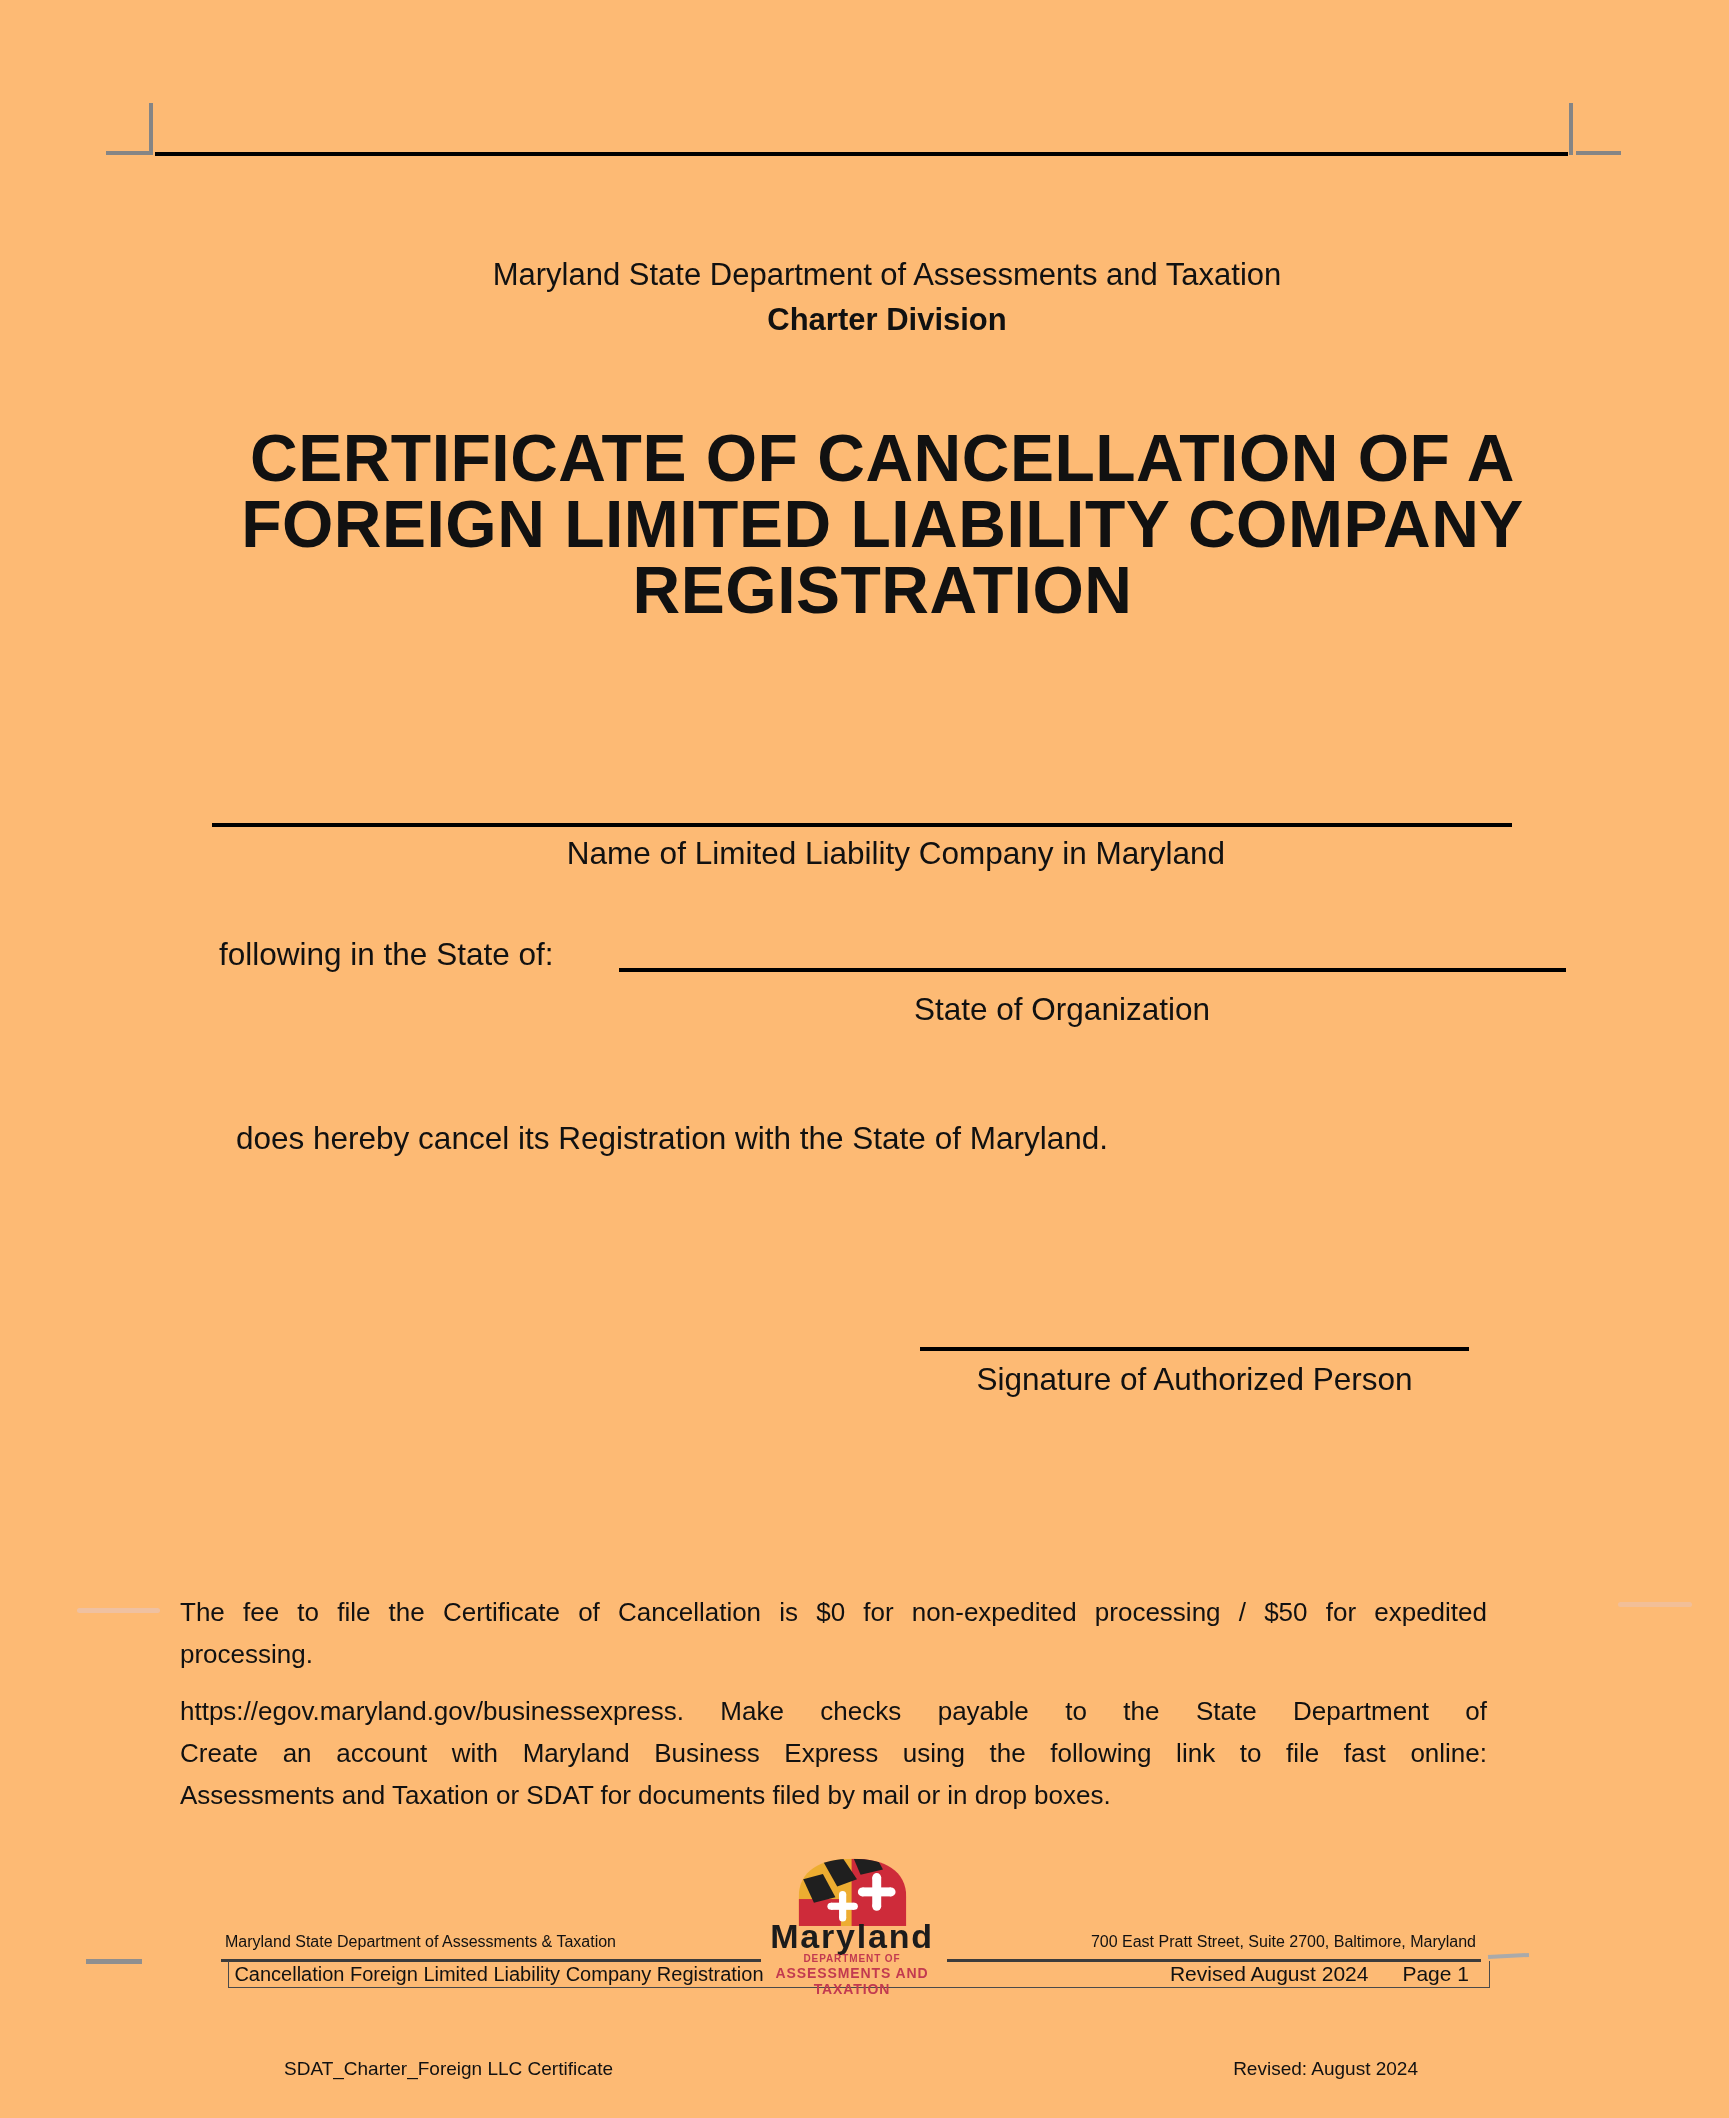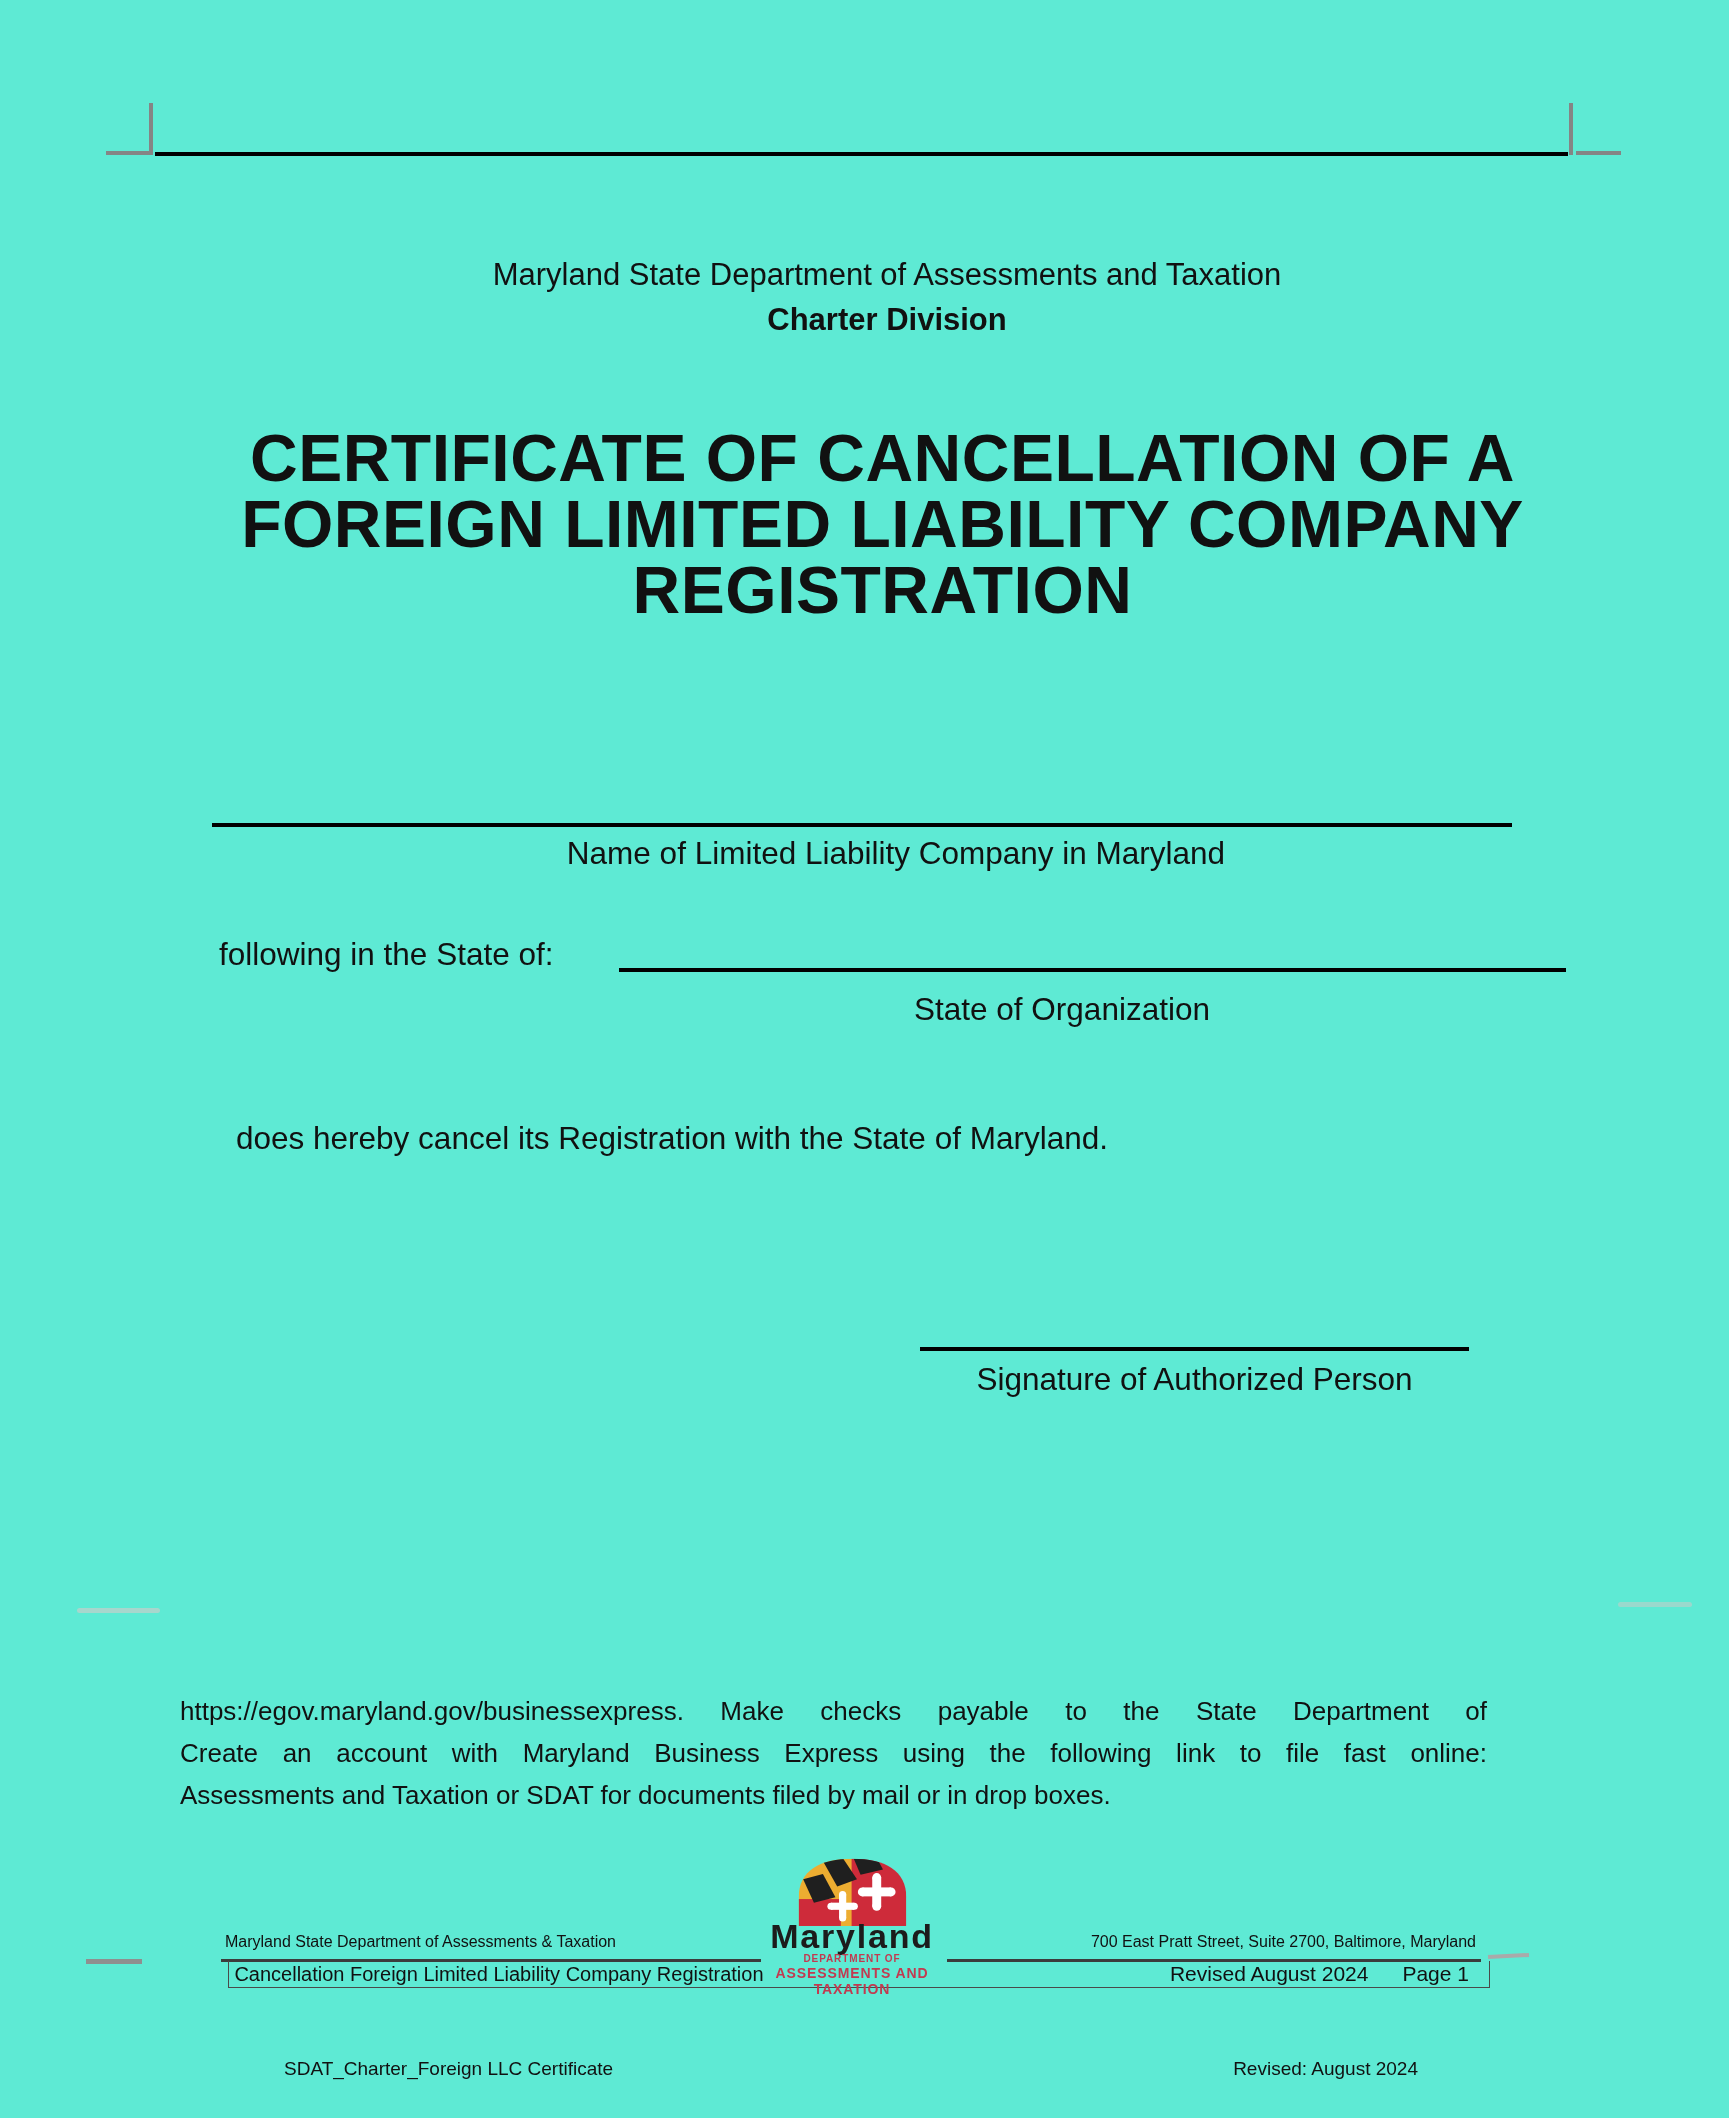--- a/index.html
+++ b/index.html
@@ -1,19 +1,19 @@
 <!DOCTYPE html>
 <html style="font-size:14.4px"><head>
 <meta charset="utf-8">
 <style>
   html,body{margin:0;padding:0;background:#e8e8e8;}
   .page{
     position:relative;
     width:1729px;height:2119px;
-    background:#5eead4;
+    background:#fdba74;
     font-family:"Liberation Sans", sans-serif;
     color:#111;
     overflow:hidden;
   }
   .abs{position:absolute;}
   .rule{position:absolute;background:#000;}
   .mark{position:absolute;background:#858585;}
   .center-wide{position:absolute;left:54px;right:9px;text-align:center;}
   .dept{top:257px;font-size:31px;}
   .division{top:302px;font-size:31px;font-weight:bold;}
@@ -67,20 +67,24 @@
 
   <div class="body-text" style="left:219px;top:936px;">following in the State of:</div>
   <div class="field-line" style="left:619px;top:968px;width:947px;"></div>
   <div class="body-text" style="left:558px;width:1008px;text-align:center;top:991px;">State of Organization</div>
 
   <div class="body-text" style="left:236px;top:1120px;">does hereby cancel its Registration with the State of Maryland.</div>
 
   <div class="field-line" style="left:920px;top:1347px;width:549px;"></div>
   <div class="body-text" style="left:920px;width:549px;text-align:center;top:1361px;">Signature of Authorized Person</div>
 
+  <div class="note" style="top:1591px;">
+    <div class="ln just">The fee to file the Certificate of Cancellation is $0 for non-expedited processing / $50 for expedited</div>
+    <div class="ln lastln">processing.</div>
+  </div>
 
   <div class="note" style="top:1690px;">
     <div class="ln just"><span>https://egov.maryland.gov/businessexpress</span><span>. Make checks payable to the State Department of</span></div>
     <div class="ln just">Create an account with Maryland Business Express using the following link to file fast online:</div>
     <div class="ln lastln">Assessments and Taxation or SDAT for documents filed by mail or in drop boxes.</div>
   </div>
 
   <div class="artifact" style="left:77px;top:1608px;width:83px;background:rgba(228,198,198,0.55);"></div>
   <div class="artifact" style="left:1618px;top:1602px;width:74px;background:rgba(228,198,198,0.45);"></div>
 

